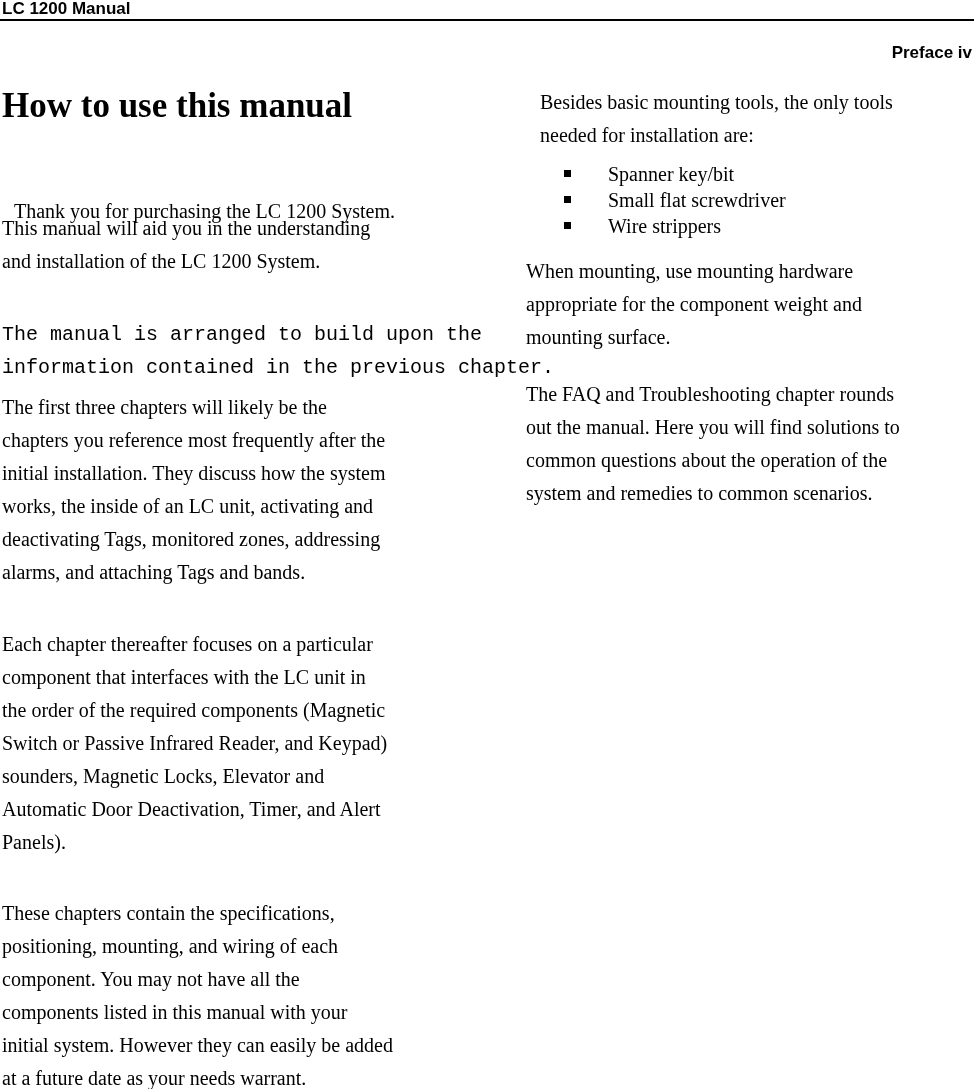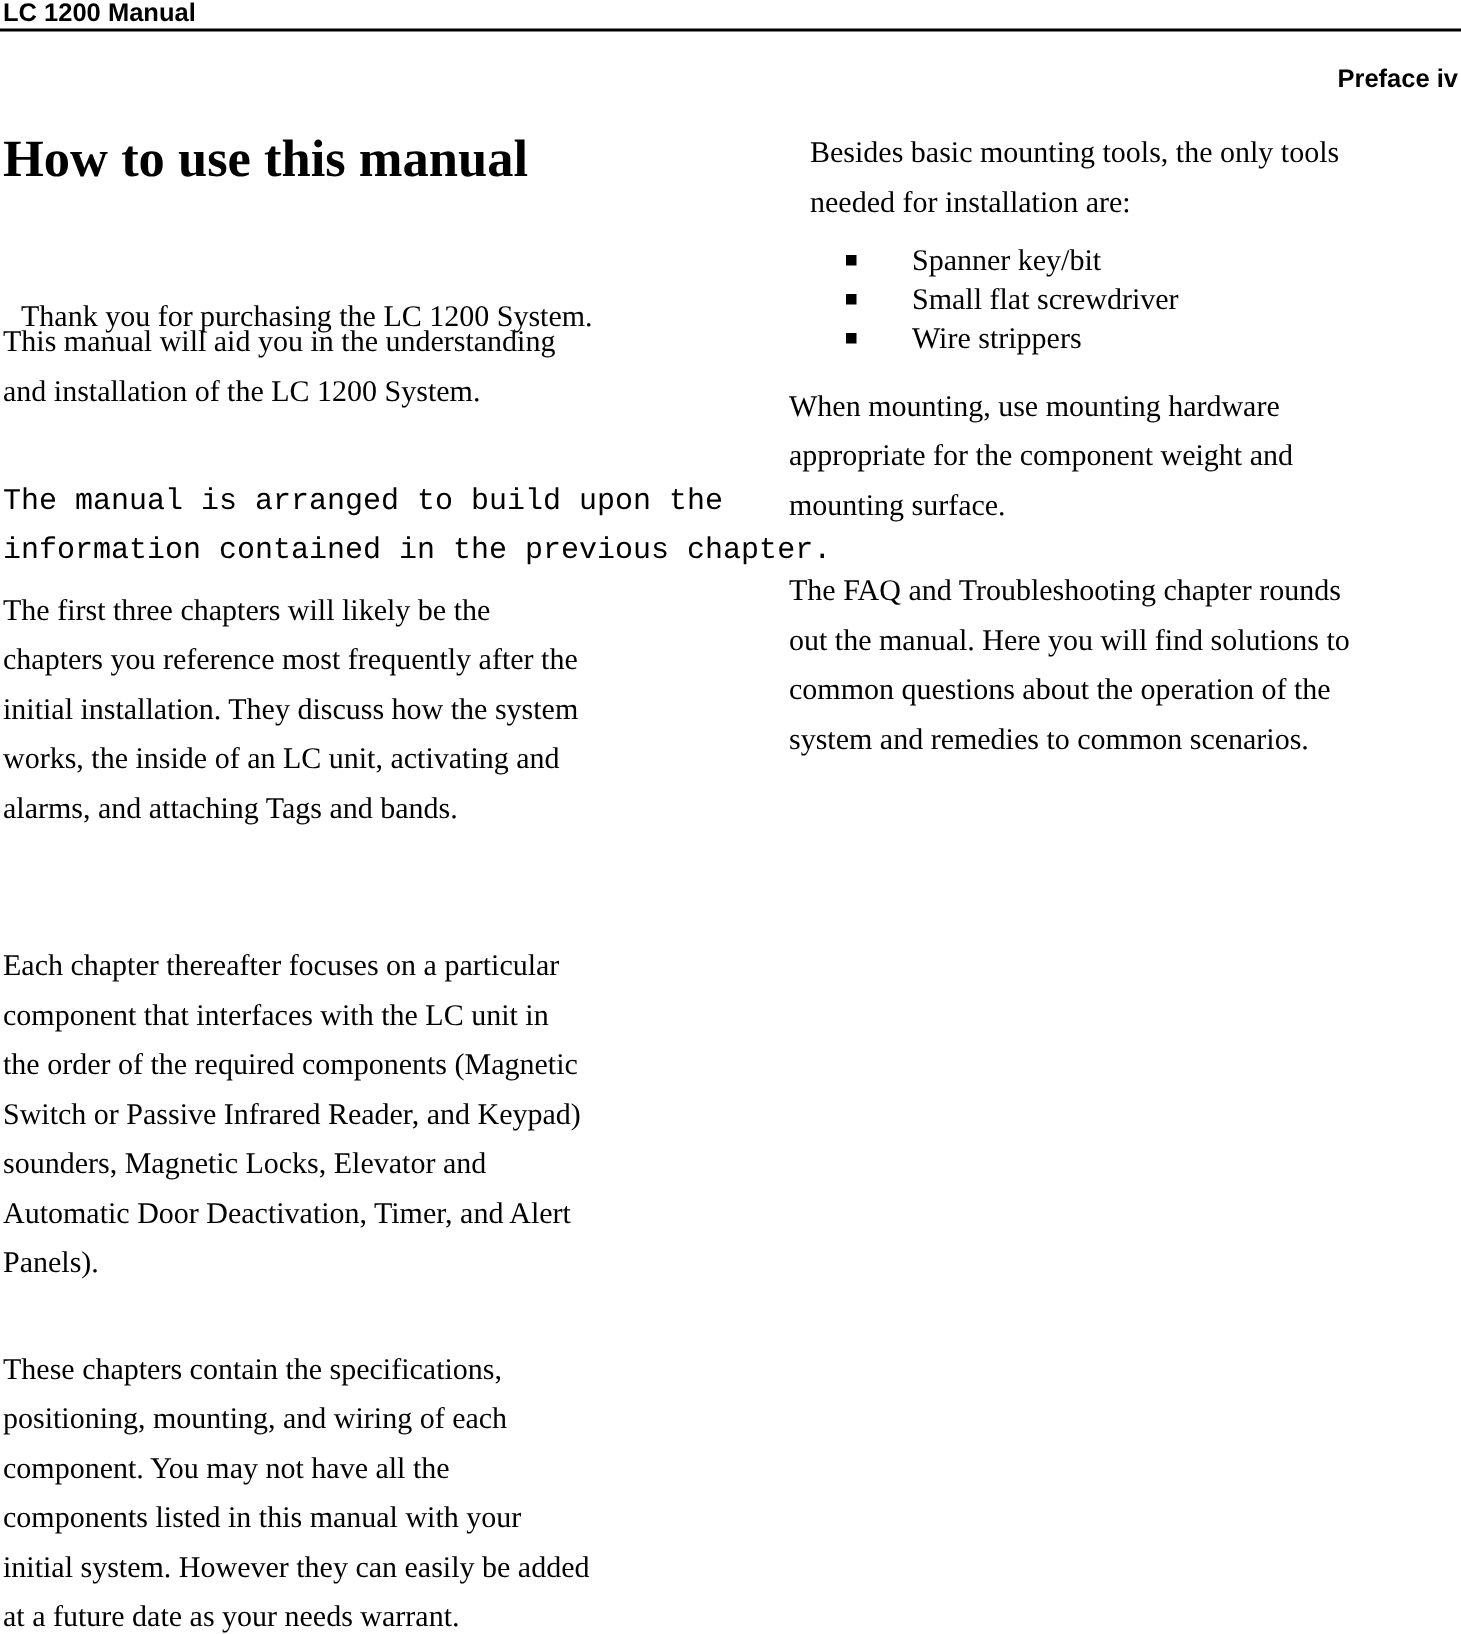--- a/index.html
+++ b/index.html
@@ -39,20 +39,21 @@
 <p class="para" style="left:2px;top:318px;font-family:Liberation Mono, monospace;">
   <span class="line">The manual is arranged to build upon the</span>
   <span class="line">information contained in the previous chapter.</span>
 </p>
 
 <p class="para" style="left:2px;top:391px;">
   <span class="line">The first three chapters will likely be the</span>
   <span class="line">chapters you reference most frequently after the</span>
   <span class="line">initial installation. They discuss how the system</span>
   <span class="line">works, the inside of an LC unit, activating and</span>
+  <span class="line">deactivating Tags, monitored zones, addressing</span>
   <span class="line">alarms, and attaching Tags and bands.</span>
 </p>
 
 <p class="para" style="left:2px;top:628px;">
   <span class="line">Each chapter thereafter focuses on a particular</span>
   <span class="line">component that interfaces with the LC unit in</span>
   <span class="line">the order of the required components (Magnetic</span>
   <span class="line">Switch or Passive Infrared Reader, and Keypad)</span>
   <span class="line">sounders, Magnetic Locks, Elevator and</span>
   <span class="line">Automatic Door Deactivation, Timer, and Alert</span>

